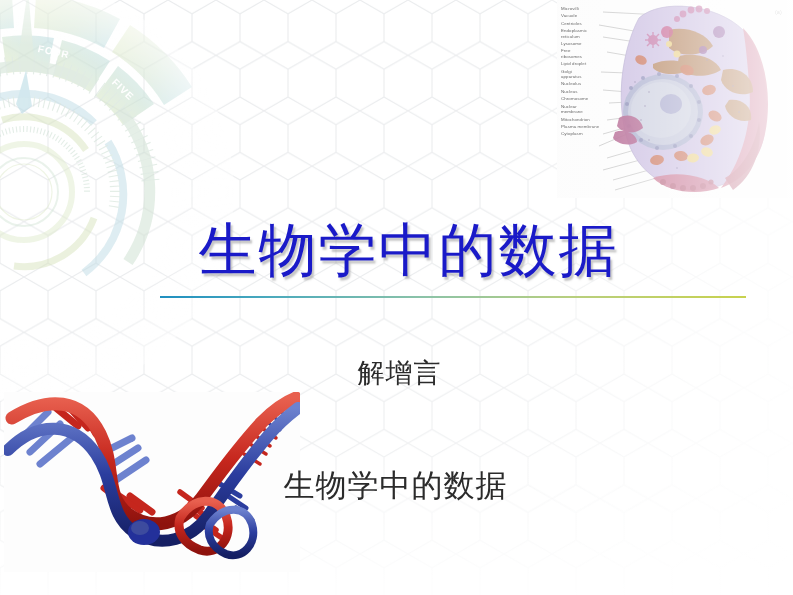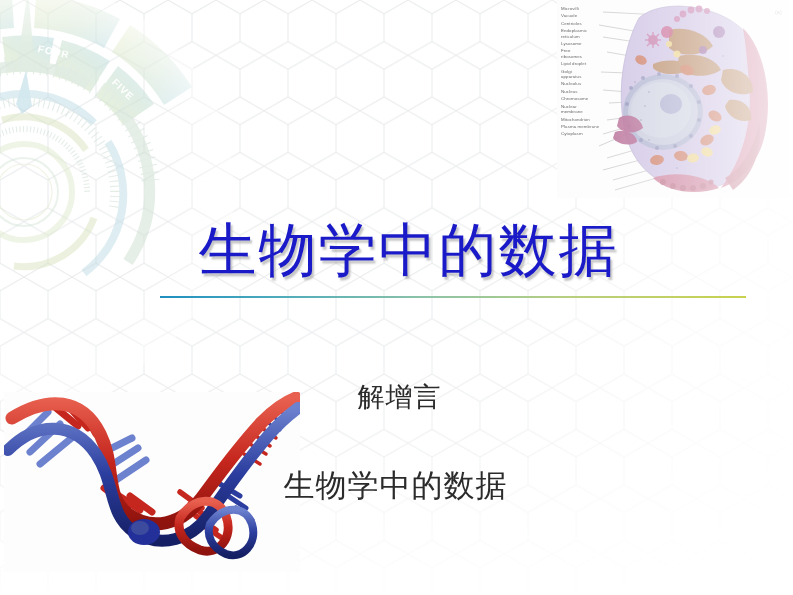--- a/index.html
+++ b/index.html
@@ -66,21 +66,21 @@
     position:absolute;left:0;top:356px;width:793px;text-align:center;
     font-family:"DejaVu Serif","Liberation Serif",serif;
     font-size:27px;line-height:34px;color:#2b2b2b;letter-spacing:1px;
   }
   .dept{
     position:absolute;left:0;top:465px;width:793px;text-align:center;
     font-family:"DejaVu Serif","Liberation Serif",serif;
     font-size:31px;line-height:40px;color:#2b2b2b;letter-spacing:1px;
   }
   .author-inner,.dept-inner{display:inline-block;}
-  .author-inner{transform:translateX(3px);margin-top:24px;}
+  .author-inner{transform:translateX(3px);}
   .dept-inner{transform:translateX(-1px);}
 </style>
 </head>
 <body>
 
 <div id="slide">
 
   <div class="hexwrap">
     <svg width="793" height="595" viewBox="0 0 793 595">
       <defs>

